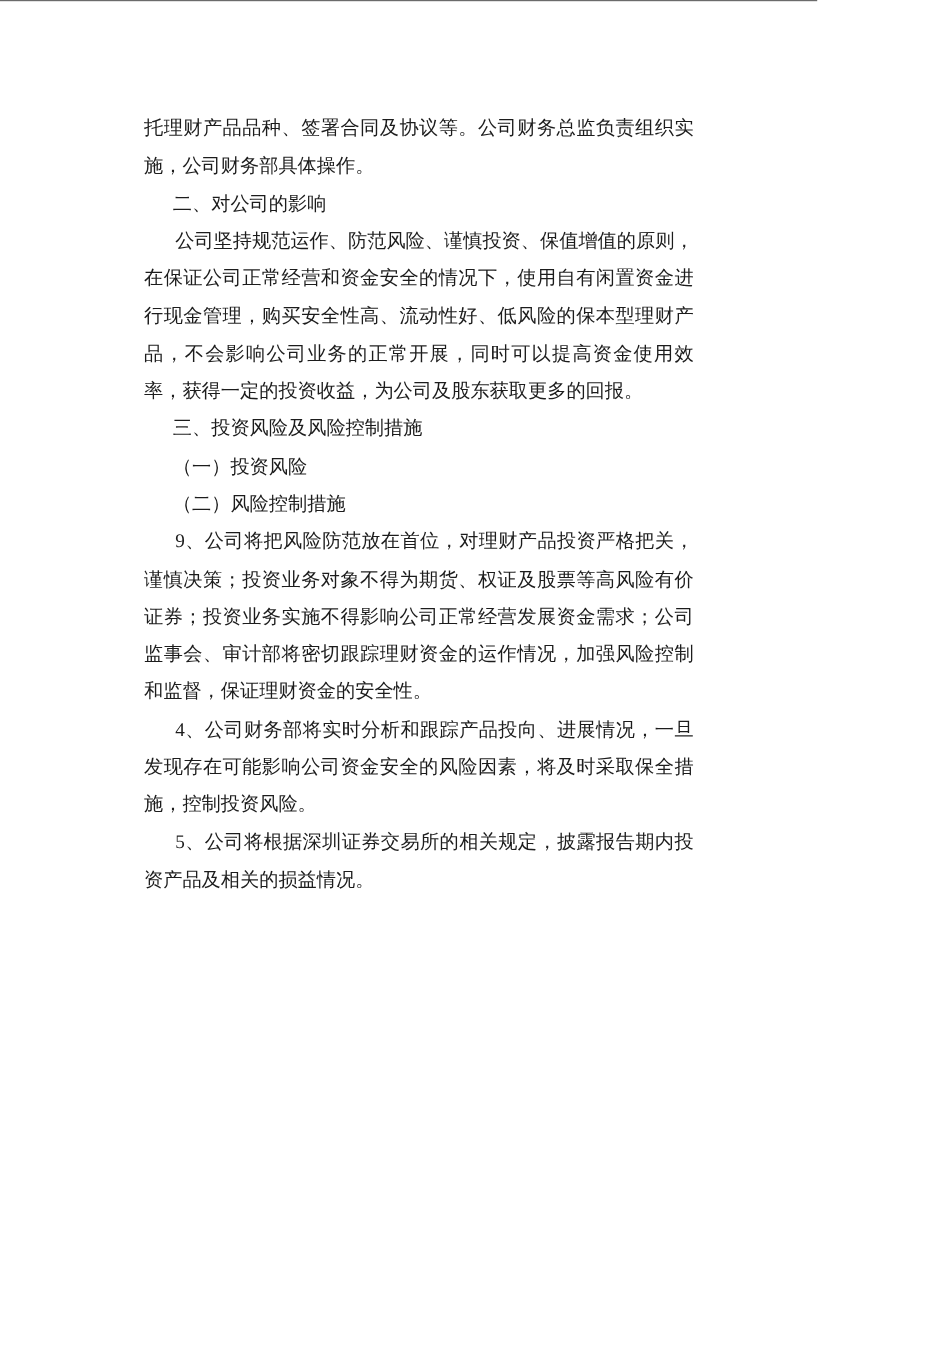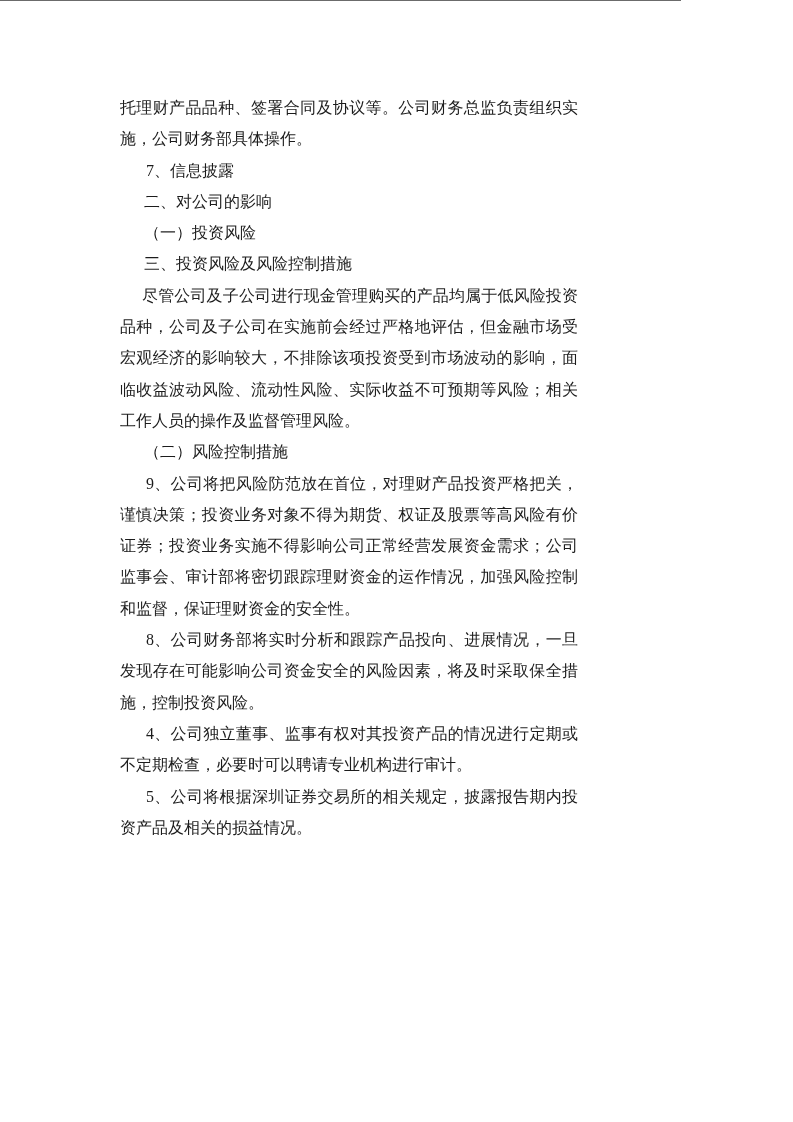--- a/index.html
+++ b/index.html
@@ -35,23 +35,21 @@
     font-weight: normal;
     text-indent: 24px;
     text-align: left;
   }
 </style>
 </head>
 <body>
 
 <div class="page">
   <p class="noind">托理财产品品种、签署合同及协议等。公司财务总监负责组织实施，公司财务部具体操作。</p>
-  <p class="ind">7、信息披露</p>
   <p class="hd">二、对公司的影响</p>
+  <p class="ind">公司坚持规范运作、防范风险、谨慎投资、保值增值的原则，在保证公司正常经营和资金安全的情况下，使用自有闲置资金进行现金管理，购买安全性高、流动性好、低风险的保本型理财产品，不会影响公司业务的正常开展，同时可以提高资金使用效率，获得一定的投资收益，为公司及股东获取更多的回报。</p>
+  <p class="hd">三、投资风险及风险控制措施</p>
   <p class="hd">（一）投资风险</p>
-  <p class="hd">三、投资风险及风险控制措施</p>
-  <p class="ind-sm">尽管公司及子公司进行现金管理购买的产品均属于低风险投资品种，公司及子公司在实施前会经过严格地评估，但金融市场受宏观经济的影响较大，不排除该项投资受到市场波动的影响，面临收益波动风险、流动性风险、实际收益不可预期等风险；相关工作人员的操作及监督管理风险。</p>
   <p class="hd">（二）风险控制措施</p>
   <p class="ind">9、公司将把风险防范放在首位，对理财产品投资严格把关，谨慎决策；投资业务对象不得为期货、权证及股票等高风险有价证券；投资业务实施不得影响公司正常经营发展资金需求；公司监事会、审计部将密切跟踪理财资金的运作情况，加强风险控制和监督，保证理财资金的安全性。</p>
-  <p class="ind">8、公司财务部将实时分析和跟踪产品投向、进展情况，一旦发现存在可能影响公司资金安全的风险因素，将及时采取保全措施，控制投资风险。</p>
-  <p class="ind">4、公司独立董事、监事有权对其投资产品的情况进行定期或不定期检查，必要时可以聘请专业机构进行审计。</p>
+  <p class="ind">4、公司财务部将实时分析和跟踪产品投向、进展情况，一旦发现存在可能影响公司资金安全的风险因素，将及时采取保全措施，控制投资风险。</p>
   <p class="ind">5、公司将根据深圳证券交易所的相关规定，披露报告期内投资产品及相关的损益情况。</p>
 </div>
 
 </body></html>

